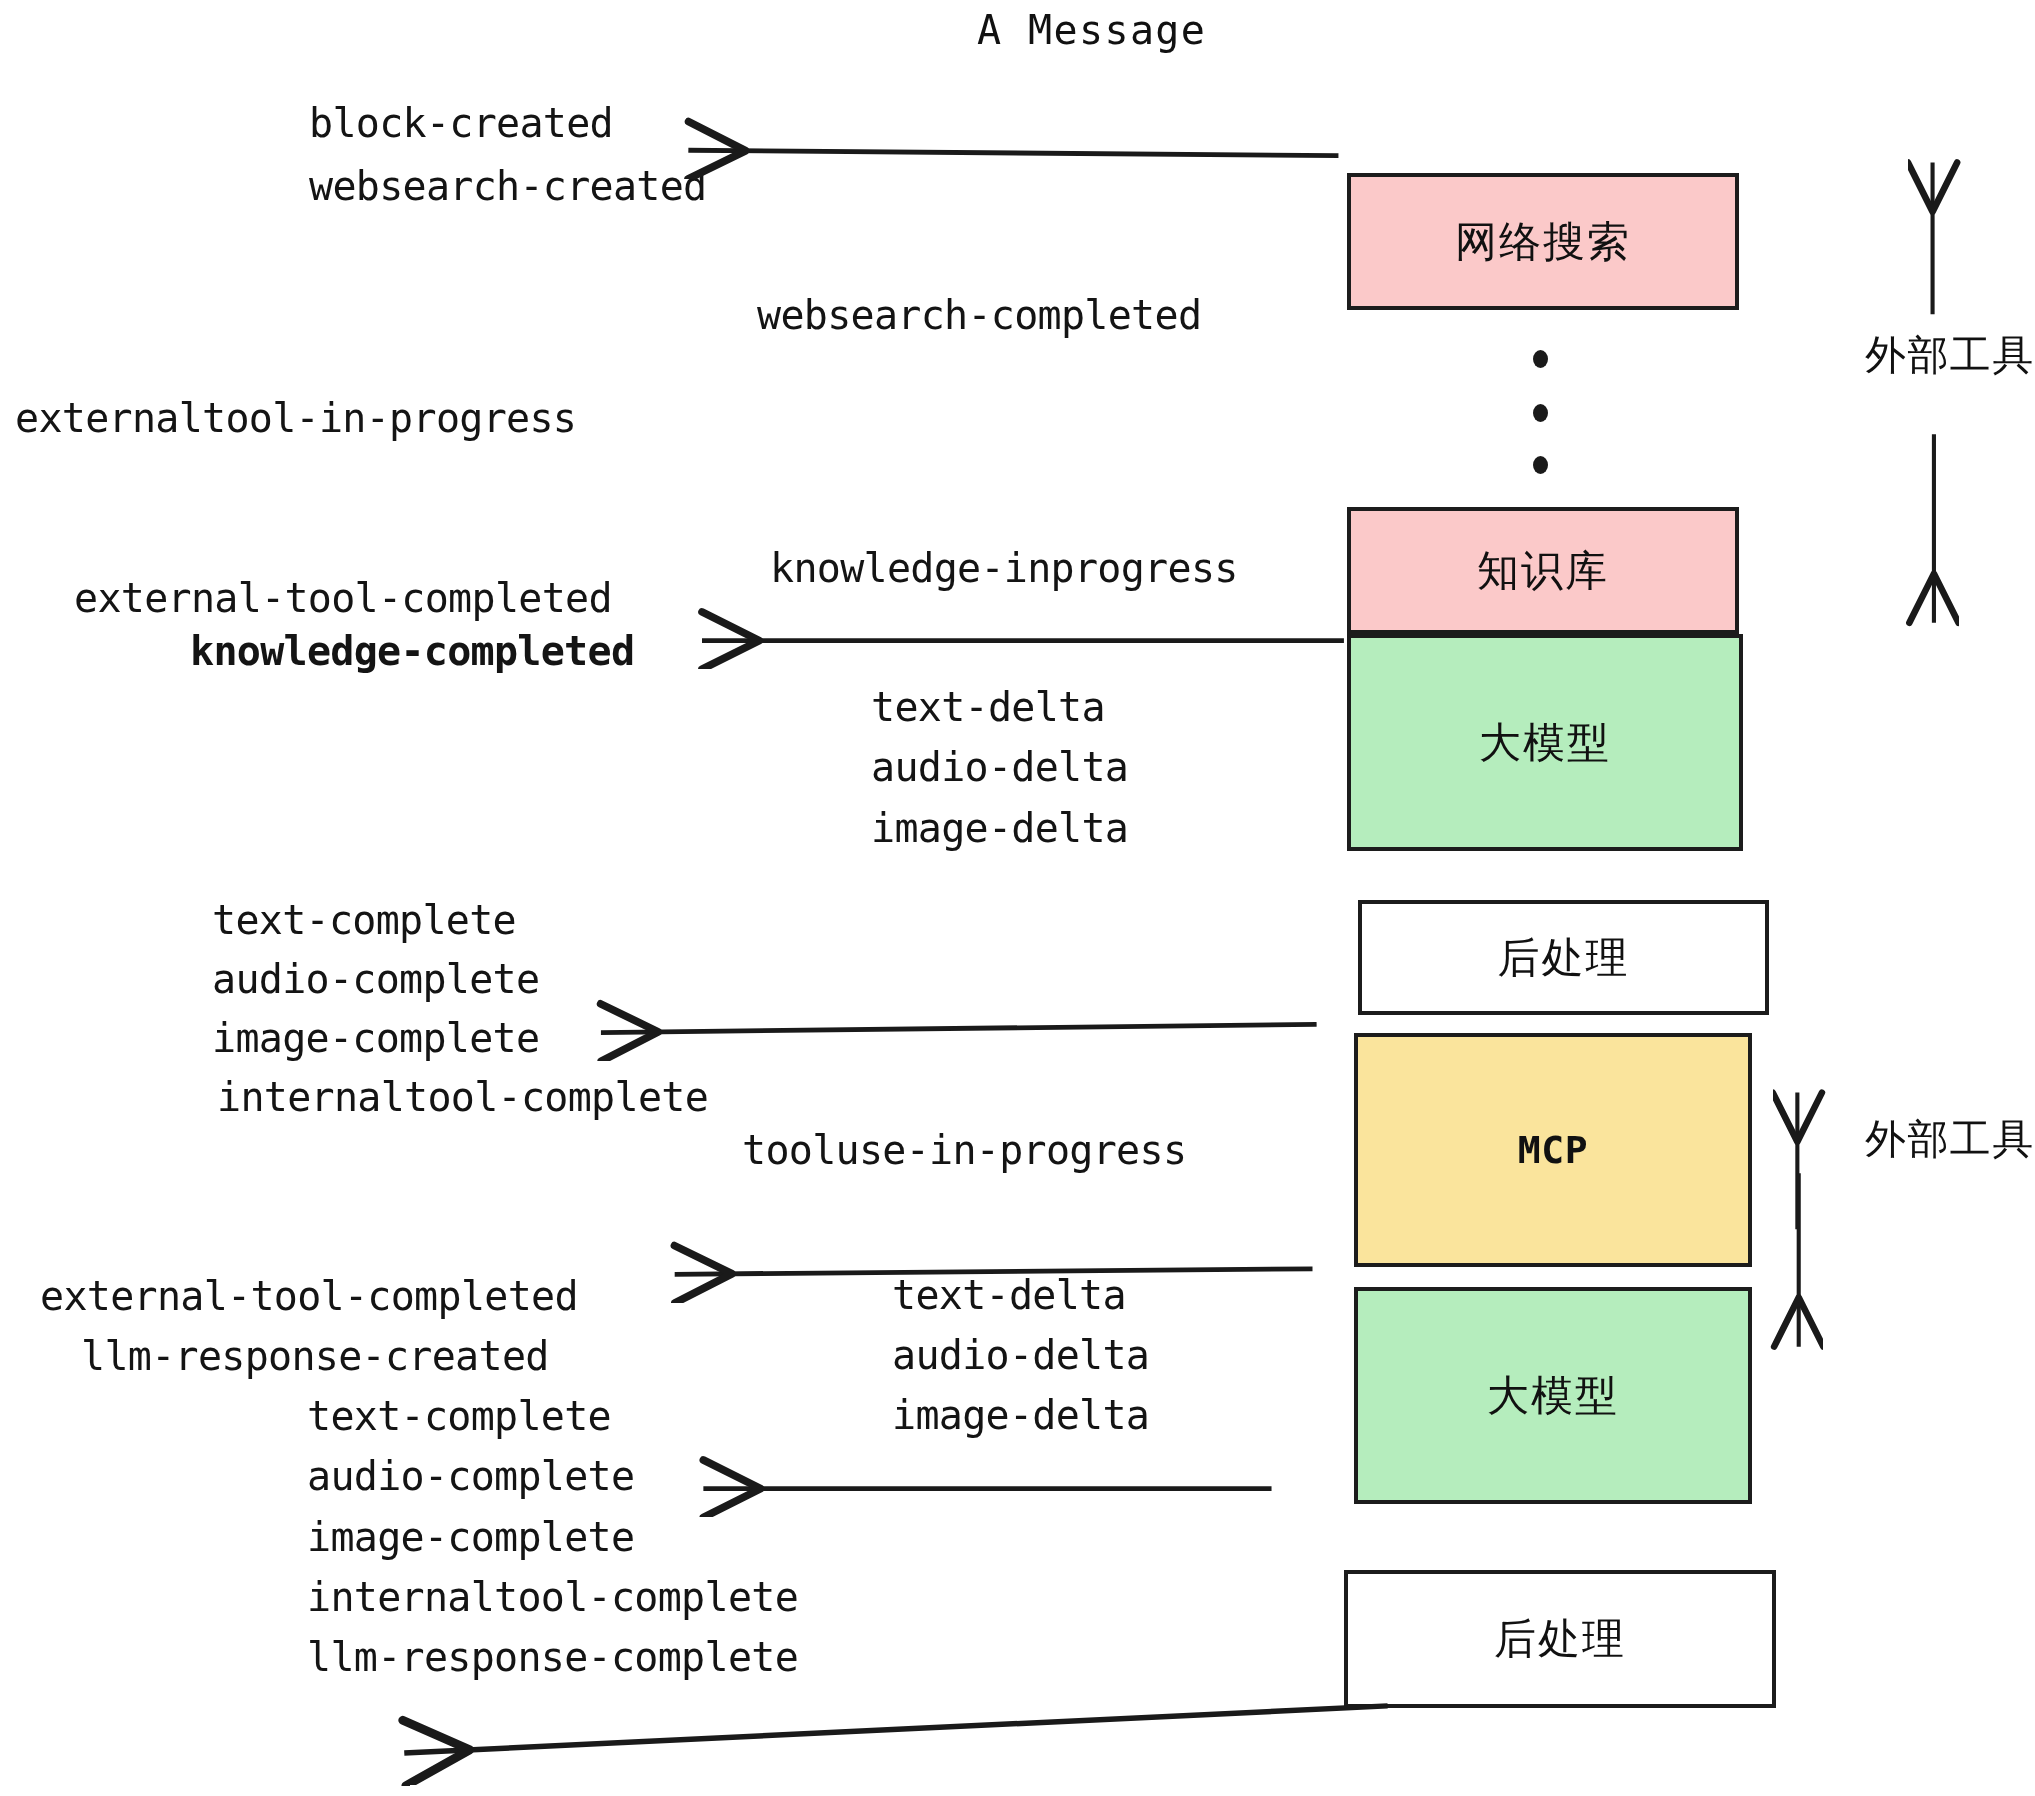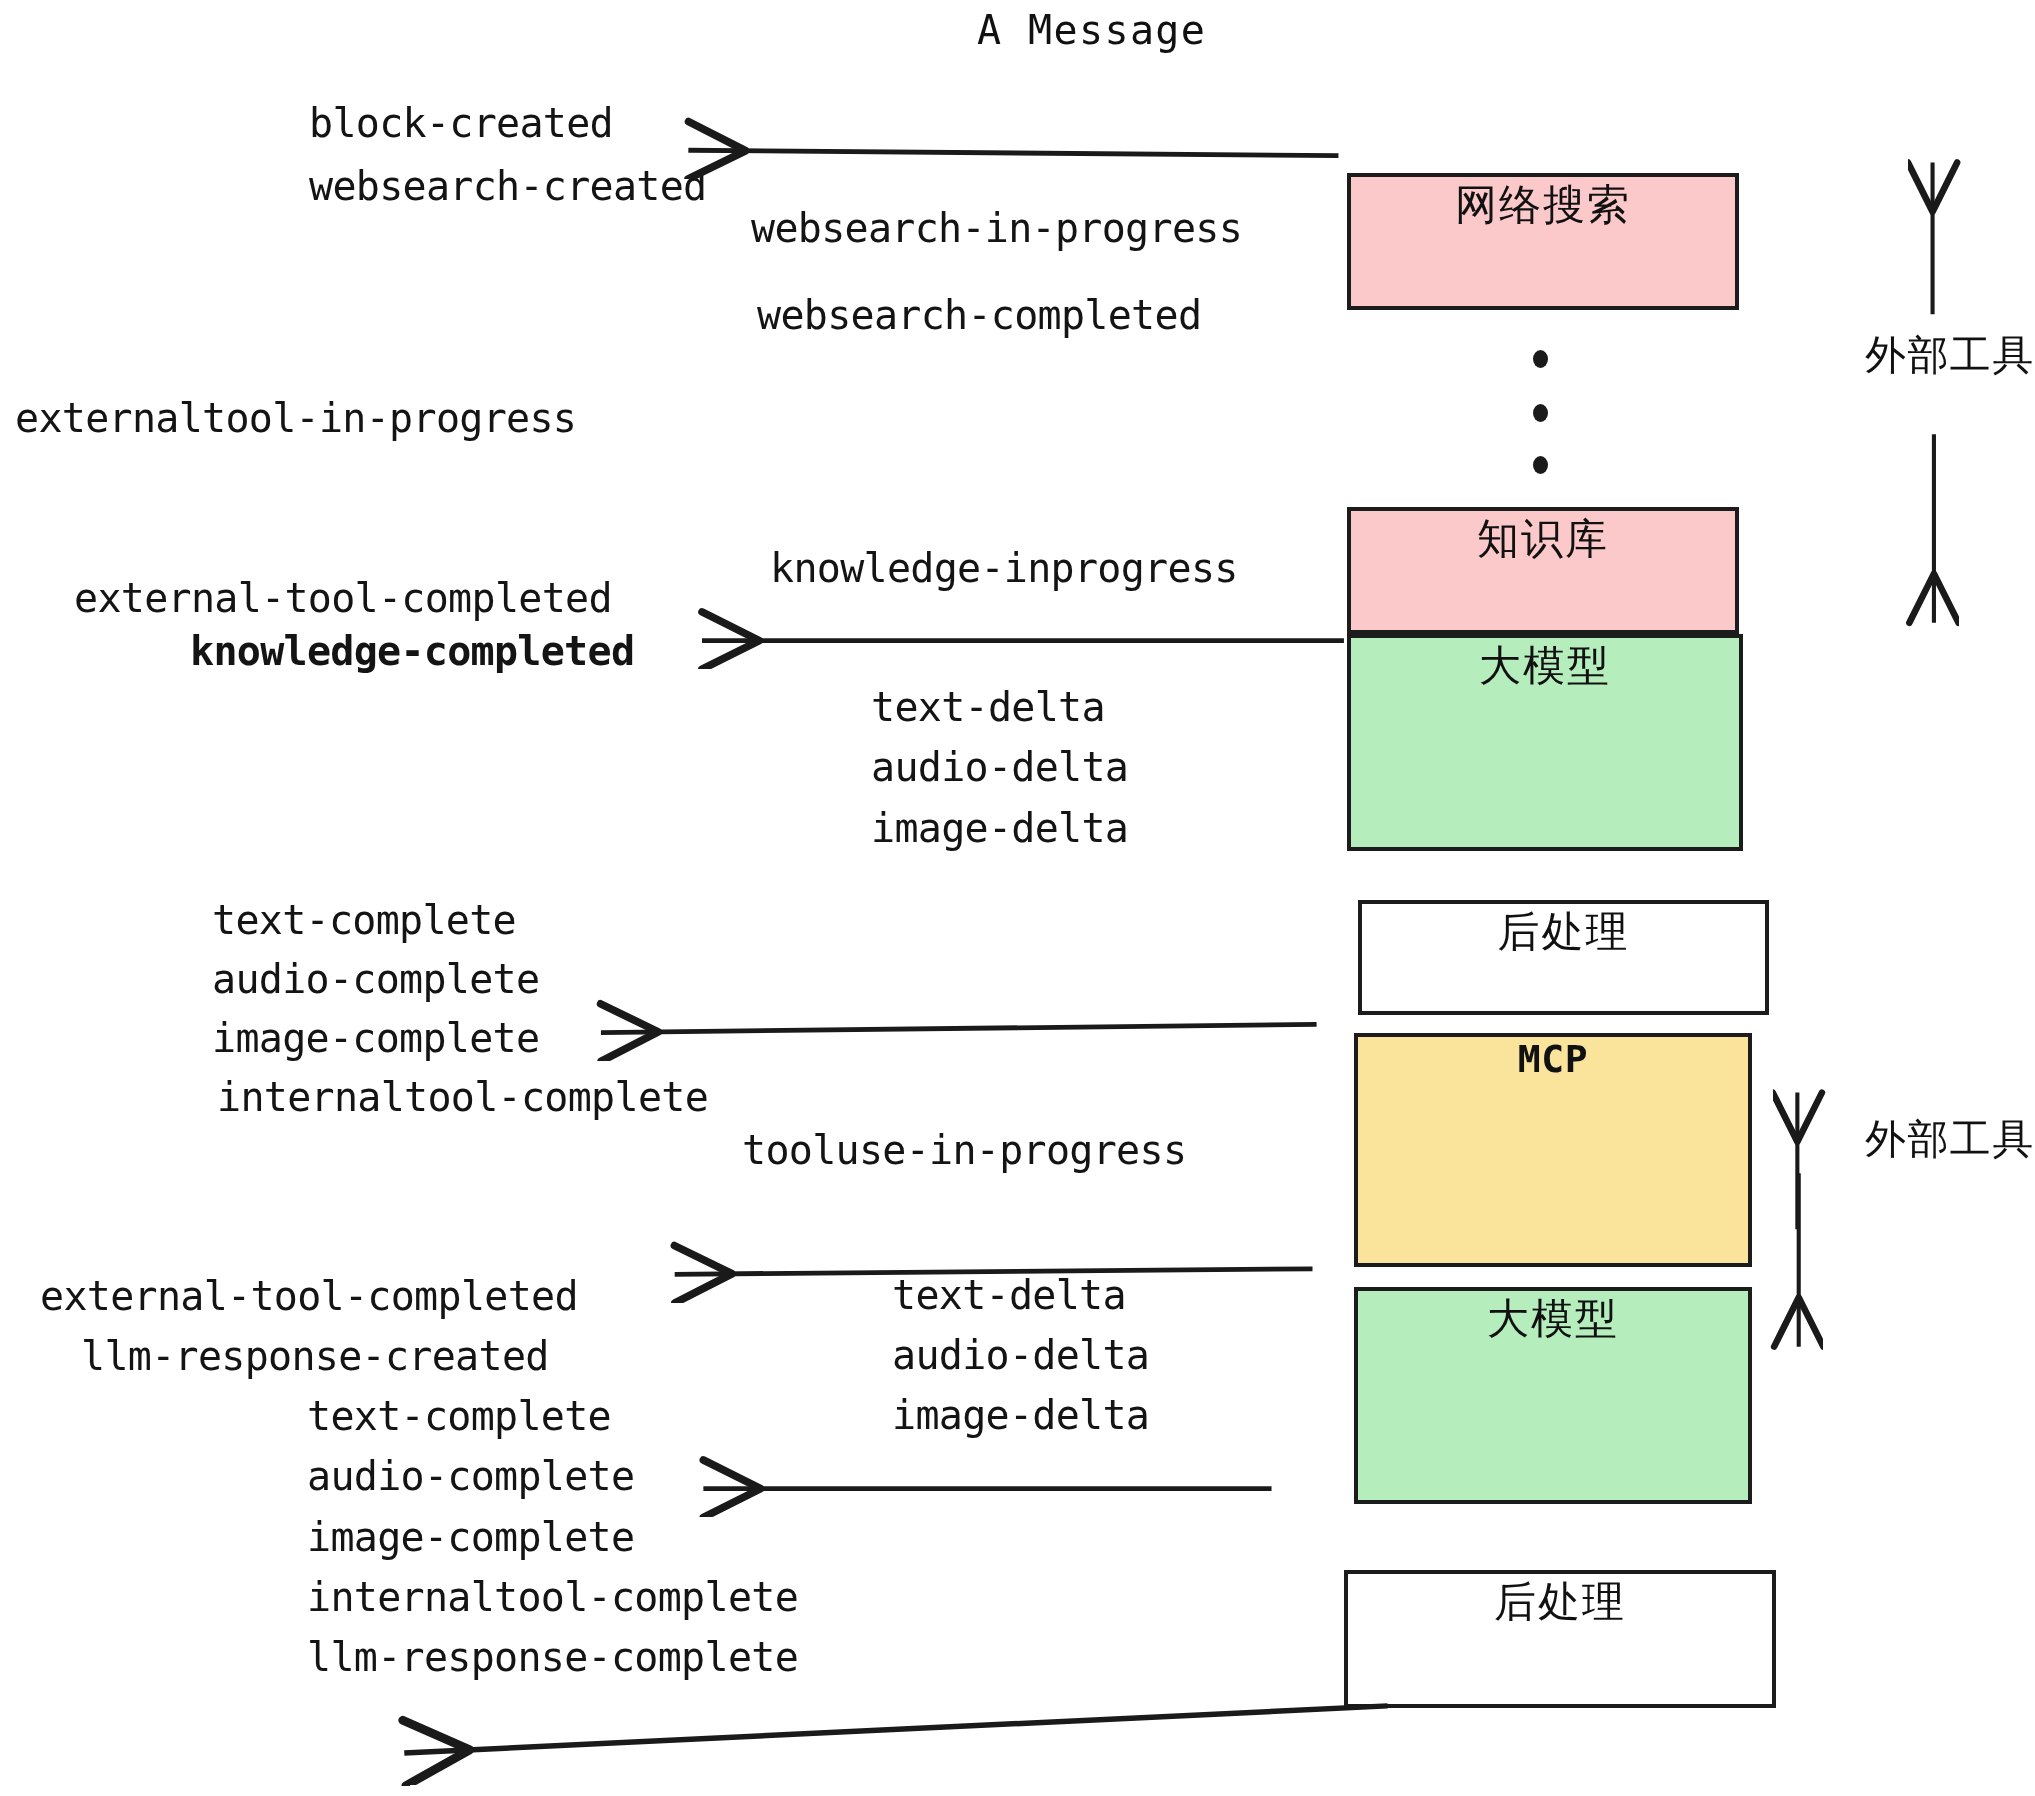--- a/index.html
+++ b/index.html
@@ -28,21 +28,21 @@
     font-size: 40px;
     color: #141414;
     white-space: nowrap;
     letter-spacing: -0.7px;
   }
   .box {
     position: absolute;
     box-sizing: border-box;
     border: 4.8px solid #1c1c1c;
     display: flex;
-    align-items: flex-start;
+    align-items: center;
     justify-content: center;
     font-family: "DejaVu Sans", sans-serif;
     font-size: 42px;
     color: #111111;
     letter-spacing: 2px;
   }
   .box.mono {
     font-family: "DejaVu Sans Mono", monospace;
     font-size: 38px;
     font-weight: bold;
@@ -107,21 +107,20 @@
 
   <div class="dot" style="left:1533px; top:350px;"></div>
   <div class="dot" style="left:1533px; top:404px;"></div>
   <div class="dot" style="left:1533px; top:456px;"></div>
 
   <div class="side-label" style="left:1825px; top:328px;">外部工具</div>
   <div class="side-label" style="left:1825px; top:1112px;">外部工具</div>
 
   <div class="ev" style="left:309px; top:100px;">block-created</div>
   <div class="ev" style="left:309px; top:163px;">websearch-created</div>
-  <div class="ev" style="left:751px; top:205px;">websearch-in-progress</div>
   <div class="ev" style="left:757px; top:292px;">websearch-completed</div>
   <div class="ev" style="left:15px; top:395px;">externaltool-in-progress</div>
   <div class="ev" style="left:770px; top:545px;">knowledge-inprogress</div>
   <div class="ev" style="left:74px; top:575px;">external-tool-completed</div>
   <div class="ev" style="left:190px; top:628px;font-weight:bold;">knowledge-completed</div>
   <div class="ev" style="left:871px; top:684px;">text-delta</div>
   <div class="ev" style="left:871px; top:744px;">audio-delta</div>
   <div class="ev" style="left:871px; top:805px;">image-delta</div>
 
   <div class="ev" style="left:212px; top:897px;">text-complete</div>

